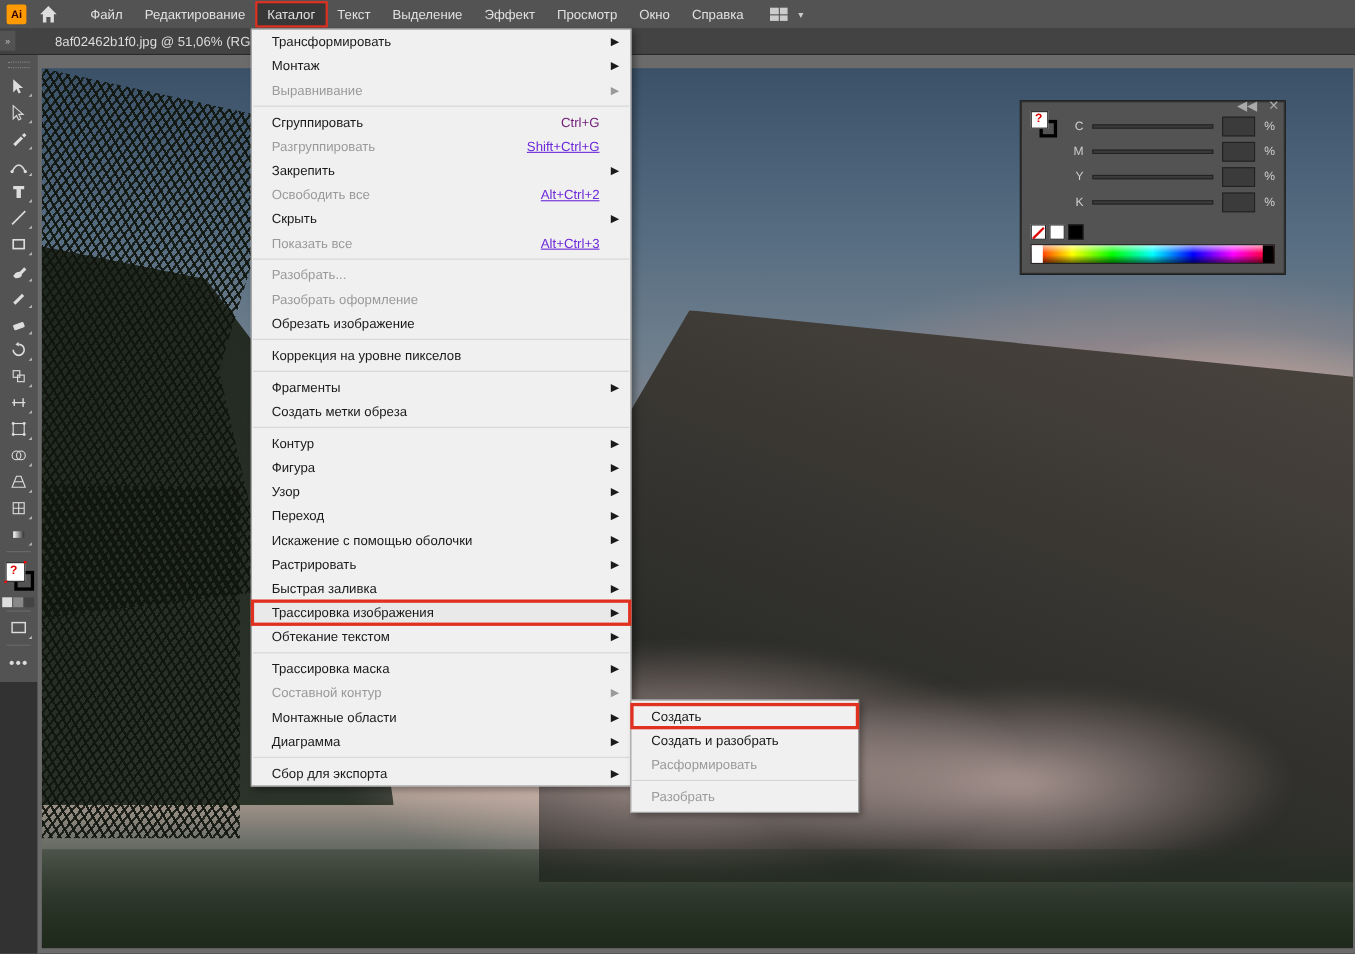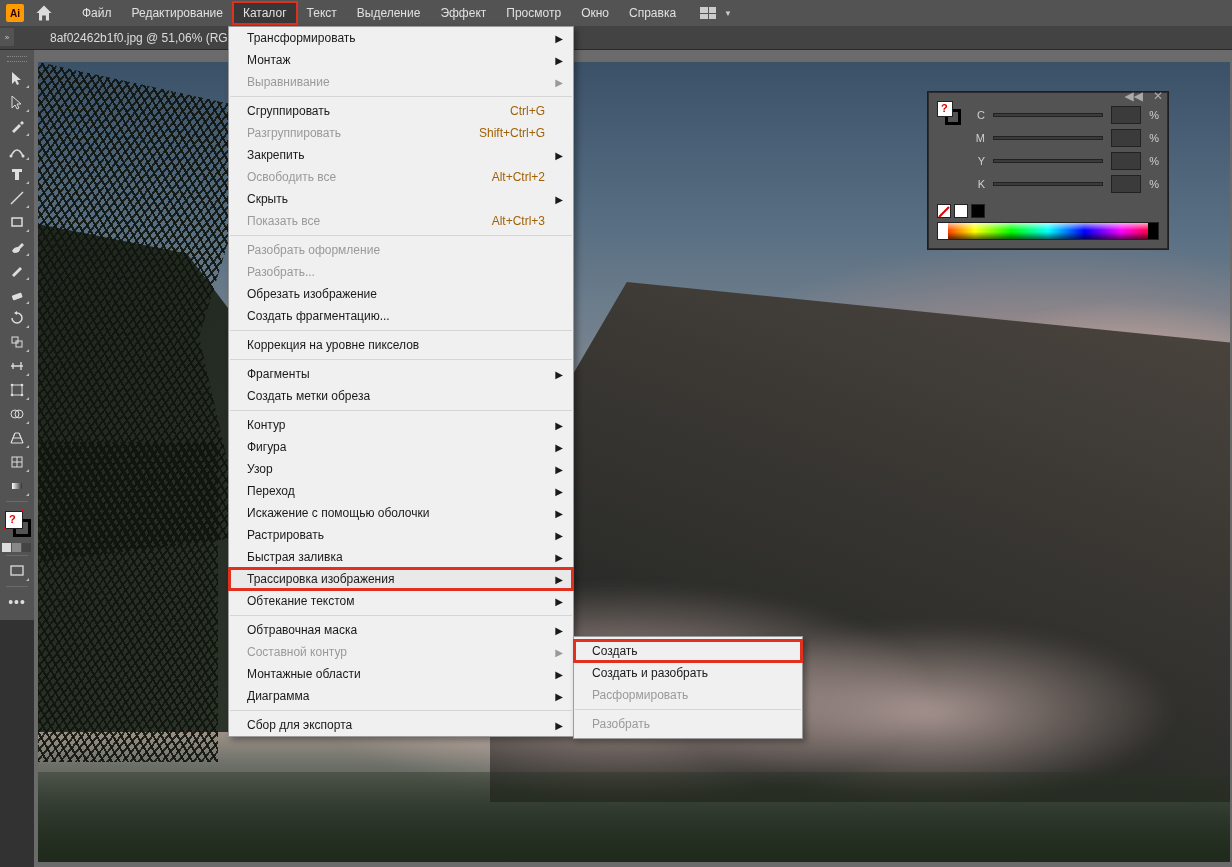--- a/index.html
+++ b/index.html
@@ -52,29 +52,29 @@
 .fog2{position:absolute; left:640px; top:560px; width:500px; height:180px; background:radial-gradient(ellipse, rgba(235,205,200,0.65), transparent 70%); filter:blur(8px);}
 .trees-bottom{position:absolute; left:0; bottom:0; right:0; height:90px; background:linear-gradient(to top, #1f2a1c, rgba(40,50,35,0.4));}
 .branch{ position:absolute; background:repeating-linear-gradient(60deg, rgba(15,20,12,0.9) 0 2px, transparent 2px 7px), repeating-linear-gradient(-50deg, rgba(15,20,12,0.85) 0 2px, transparent 2px 6px); }
 .b1{ left:0; top:0; width:230px; height:500px; clip-path:polygon(0 0, 100% 10%, 70% 55%, 90% 95%, 0 100%);}
 .b2{ left:0; top:380px; width:180px; height:320px; }
 
 
 .dropdown { position: absolute; left: 228px; top: 26px; width: 346px; background: #f0f0f0; border: 1px solid #9c9c9c; box-shadow: 3px 3px 6px rgba(0,0,0,0.35); color: #1a1a1a; }
 .dd-item { height: 22px; display: flex; align-items: center; padding: 0 18px; position: relative; }
 .dd-item.disabled { color: #9a9a9a; }
-.dd-item .shortcut { margin-left: auto; padding-right: 10px; color: #a16207; font-size:12px;}
-.dd-item.disabled .shortcut{ color:#a16207;}
+.dd-item .shortcut { margin-left: auto; padding-right: 10px; color: #701a75; font-size:12px;}
+.dd-item.disabled .shortcut{ color:#6d28d9;text-decoration:underline;}
 .dd-item .arrow { position: absolute; right: 10px; font-size: 10px; }
 .dd-sep { height: 1px; background: #d5d5d5; margin: 3px 1px; }
 .dd-item.hover { background: #e9e9e9; }
 .dd-item.hl-red { outline: 3px solid #e03020; outline-offset: -2px; z-index: 5; }
 
 
-.submenu { position: absolute; left: 573px; top: 636px; width: 230px; background: #f0f0f0; border: 1px solid #9c9c9c; box-shadow: 3px 3px 6px rgba(0,0,0,0.35); color: #1a1a1a; padding: 3px 0;}
+.submenu { position: absolute; left: 573px; top: 636px; width: 208px; background: #f0f0f0; border: 1px solid #9c9c9c; box-shadow: 3px 3px 6px rgba(0,0,0,0.35); color: #1a1a1a; padding: 3px 0;}
 .submenu .dd-item.hl-red { outline: 3px solid #e03020; outline-offset: -2px; }
 
 
 .panel { position: absolute; right: 64px; top: 92px; width: 240px; background: #535353; border: 1px solid #2c2c2c; color: #cfcfcf; box-shadow: 0 0 0 1px #1e1e1e; }
 .panel-tabstrip{ position:absolute; right:4px; top:-4px; display:flex; gap:10px; font-size:10px; color:#aaa;}
 .panel-tabstrip span{ cursor:default;}
 .panel-header { display: flex; align-items: stretch; height: 26px; background: #424242; border-bottom:1px solid #2c2c2c;}
 .panel-tab { padding: 6px 12px; font-size: 11px; border-right:1px solid #2c2c2c;}
 .panel-tab.active { background: #535353; color:#eaeaea; }
 .panel-menu { margin-left: auto; padding: 6px 8px; }
@@ -333,30 +333,27 @@
     <div class="dd-item">
       <span>Скрыть</span>
       <span class="arrow">▶</span>
     </div>
     <div class="dd-item disabled">
       <span>Показать все</span>
       <span class="shortcut">Alt+Ctrl+3</span>
     </div>
     <div class="dd-sep"></div>
     <div class="dd-item disabled">
+      <span>Разобрать...</span>
+    </div>
+    <div class="dd-item disabled">
       <span>Разобрать оформление</span>
     </div>
-    <div class="dd-item disabled">
-      <span>Разобрать...</span>
-    </div>
     <div class="dd-item">
       <span>Обрезать изображение</span>
-    </div>
-    <div class="dd-item">
-      <span>Создать фрагментацию...</span>
     </div>
     <div class="dd-sep"></div>
     <div class="dd-item">
       <span>Коррекция на уровне пикселов</span>
     </div>
     <div class="dd-sep"></div>
     <div class="dd-item">
       <span>Фрагменты</span>
       <span class="arrow">▶</span>
     </div>
@@ -395,21 +392,21 @@
     <div class="dd-item hover hl-red">
       <span>Трассировка изображения</span>
       <span class="arrow">▶</span>
     </div>
     <div class="dd-item">
       <span>Обтекание текстом</span>
       <span class="arrow">▶</span>
     </div>
     <div class="dd-sep"></div>
     <div class="dd-item">
-      <span>Обтравочная маска</span>
+      <span>Трассировка маска</span>
       <span class="arrow">▶</span>
     </div>
     <div class="dd-item disabled">
       <span>Составной контур</span>
       <span class="arrow">▶</span>
     </div>
     <div class="dd-item">
       <span>Монтажные области</span>
       <span class="arrow">▶</span>
     </div>

